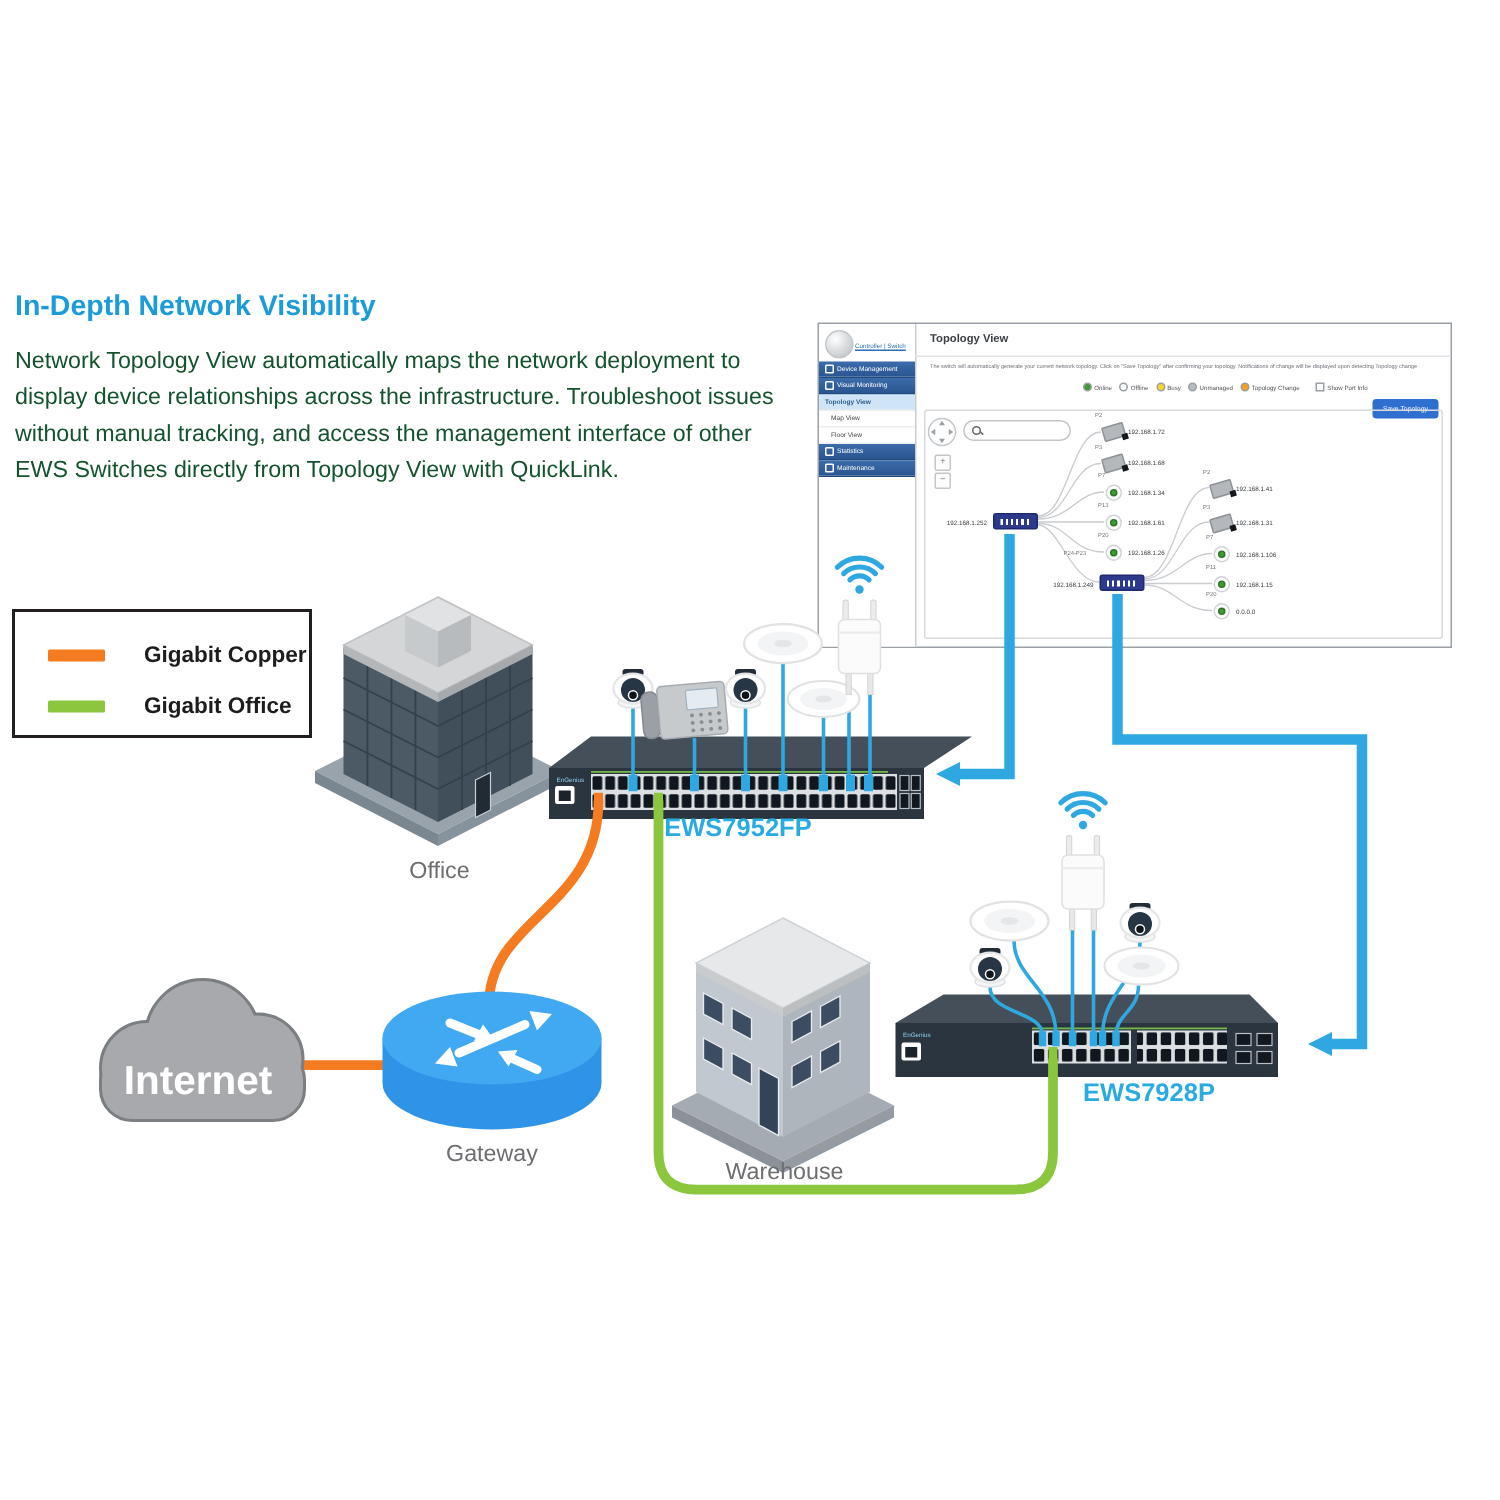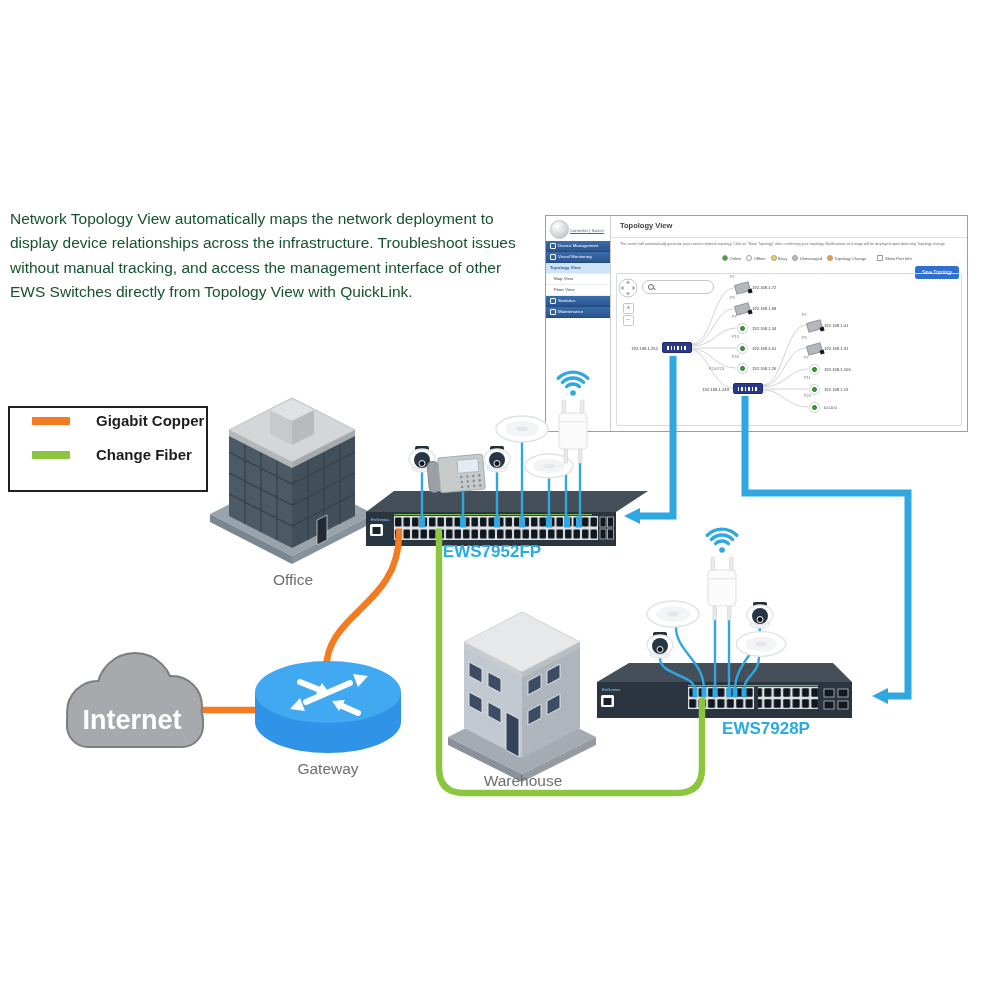--- a/index.html
+++ b/index.html
@@ -5,21 +5,21 @@
   html,body{margin:0;padding:0;background:#fff;}
   .page{position:relative;width:1000px;height:1000px;background:#fff;overflow:hidden;
         font-family:"Liberation Sans",sans-serif;}
   
   .intro{position:absolute;left:10px;top:194px;width:512px;}
   .intro h1{margin:0;font-size:19px;font-weight:bold;color:#1b9cd8;}
   .intro p{margin:13px 0 0 0;font-size:15.5px;line-height:1.58;color:#14532d;}
   
   .cable-legend{position:absolute;left:8px;top:406px;width:200px;height:86px;
                 border:2px solid #231f20;background:#fff;box-sizing:border-box;
-                padding:4px 0 0 22px;}
+                padding:20px 0 0 22px;}
   .cl-row{display:flex;align-items:center;margin-bottom:17px;}
   .cl-swatch{width:38px;height:8px;border-radius:1px;display:inline-block;}
   .cl-label{margin-left:26px;font-size:15px;font-weight:bold;color:#1d1d1f;}
   
   .shot{position:absolute;left:545px;top:215px;width:423px;height:217px;background:#fff;
         border:1px solid #9aa0a5;box-sizing:border-box;z-index:1;}
   .shot-side{position:absolute;left:0;top:0;bottom:0;width:64px;border-right:1px solid #c9cdd1;background:#fff;}
   .shot-brand{position:relative;height:25px;}
   .ball{position:absolute;left:4px;top:4px;width:17px;height:17px;border-radius:50%;
         background:radial-gradient(circle at 35% 30%,#ffffff,#d6d9db 55%,#b6babd);
@@ -73,31 +73,32 @@
   
   .wires{position:absolute;left:0;top:0;z-index:2;pointer-events:none;}
   .dlabel{font-weight:bold;}
 </style>
 </head>
 <body>
 
 <div class="page">
 
   <div class="intro">
+    <h1>In-Depth Network Visibility</h1>
     <p>Network Topology View automatically maps the network deployment to display device relationships across the infrastructure. Troubleshoot issues without manual tracking, and access the management interface of other EWS Switches directly from Topology View with QuickLink.</p>
   </div>
 
   <div class="cable-legend">
     <div class="cl-row">
       <span class="cl-swatch" style="background: rgb(244, 123, 32);"></span>
       <span class="cl-label">Gigabit Copper</span>
     </div>
     <div class="cl-row">
       <span class="cl-swatch" style="background: rgb(140, 198, 63);"></span>
-      <span class="cl-label">Change Fiber</span>
+      <span class="cl-label">Gigabit Office</span>
     </div>
   </div>
 
   <div class="shot">
     <div class="shot-side">
       <div class="shot-brand">
         <span class="ball"></span>
         <a class="shot-link">Controller | Switch</a>
       </div>
       <div class="smi dark">

